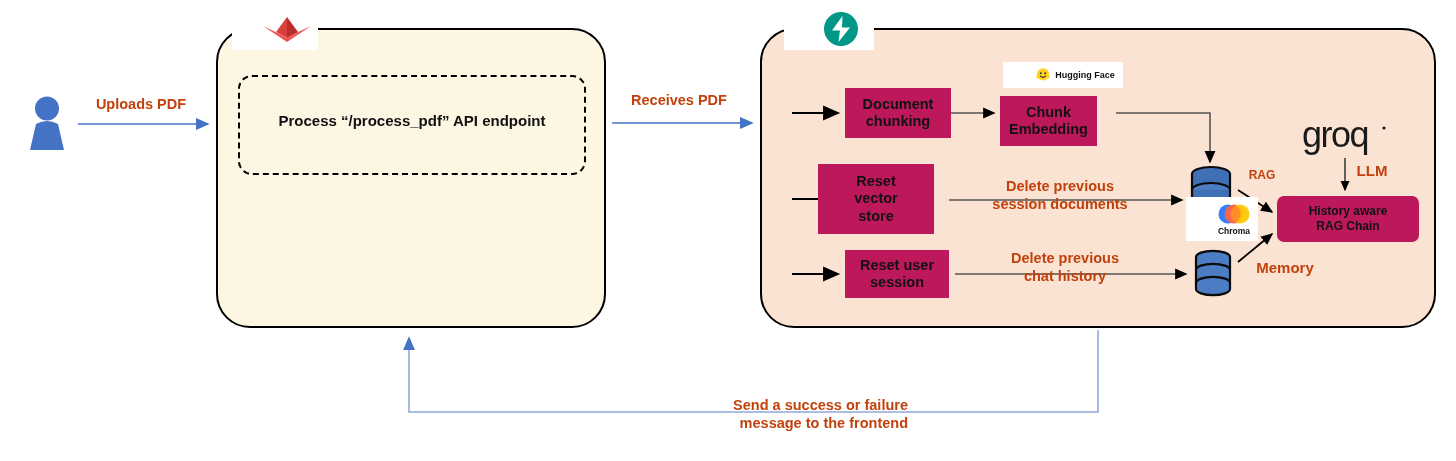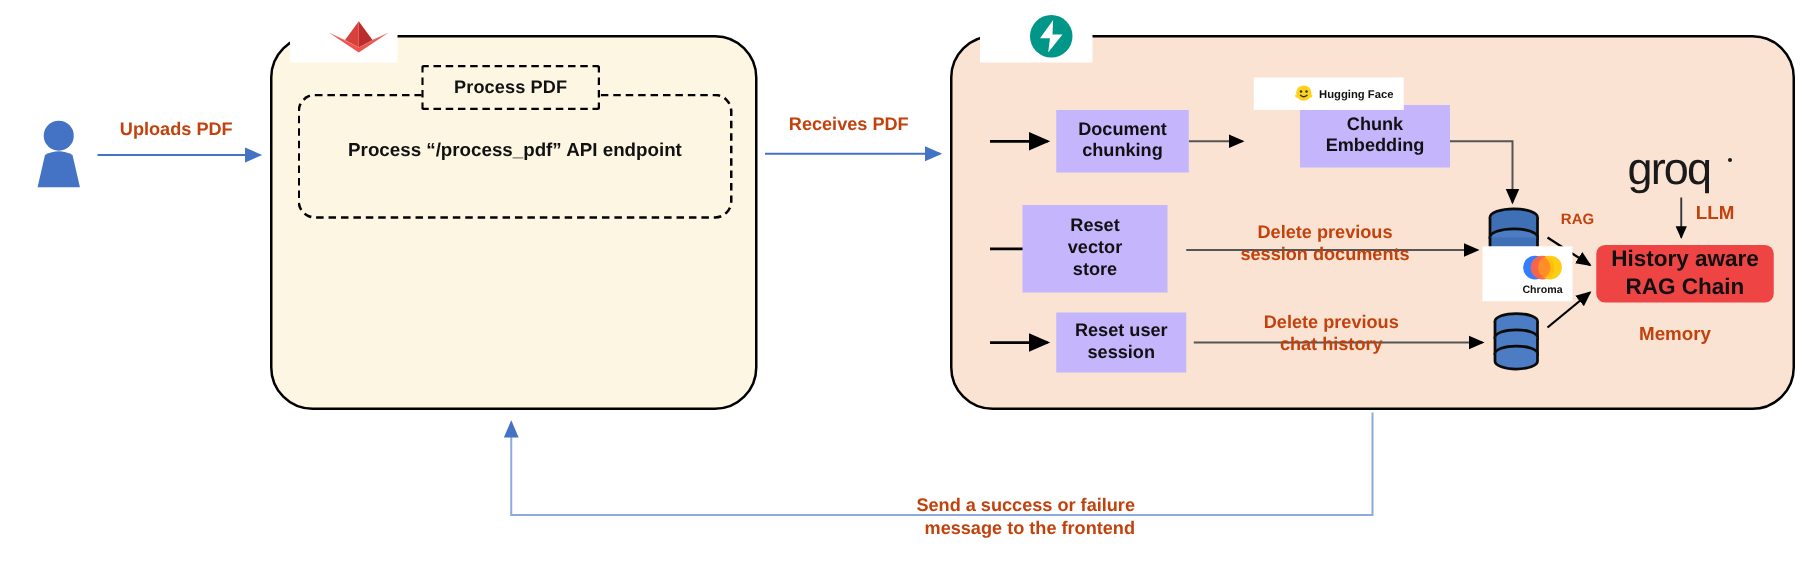--- a/index.html
+++ b/index.html
@@ -75,48 +75,48 @@
     line-height: 1.22;
     text-align: center;
     white-space: pre-line;
   }
   #uploads-pdf-label { left: 78px; top: 96px; width: 126px; }
   #receives-pdf-label { left: 612px; top: 92px; width: 134px; }
   #delete-docs-label { left: 975px; top: 178px; width: 170px; }
   #delete-chat-label { left: 985px; top: 250px; width: 160px; }
   #return-msg-label { left: 628px; top: 397px; width: 280px; text-align: right; }
   #rag-label { left: 1237px; top: 168px; font-size: 12px; font-weight: 700; width: 50px;}
-  #memory-label { left: 1300px; top: 259px; font-size: 15px; font-weight: 700; width: 80px;}
+  #memory-label { left: 1245px; top: 259px; font-size: 15px; font-weight: 700; width: 80px;}
   #llm-label { left: 1352px; top: 162px; font-size: 15px; font-weight: 700; width: 40px;}
 
   
   .proc-box {
     position: absolute;
-    background: #c4b5fd;
+    background: #be185d;
     display: flex; align-items: center; justify-content: center;
     text-align: center;
     font-size: 14.5px; font-weight: 700; color: #111;
     line-height: 1.2;
     white-space: pre-line;
     box-sizing: border-box;
   }
   #box-doc-chunking { left: 845px; top: 88px; width: 106px; height: 50px; }
-  #box-chunk-embedding { left: 1000px; top: 84px; width: 120px; height: 50px; margin-left: 40px; }
+  #box-chunk-embedding { left: 1000px; top: 96px; width: 97px; height: 50px; }
   #box-reset-vector { left: 818px; top: 164px; width: 116px; height: 70px; }
   #box-reset-session { left: 845px; top: 250px; width: 104px; height: 48px; }
 
   
   #box-rag-chain {
     position: absolute;
     left: 1277px; top: 196px; width: 142px; height: 46px;
-    background: #ef4444;
+    background: #be185d;
     border-radius: 7px;
     display: flex; align-items: center; justify-content: center;
     text-align: center;
-    font-size: 18px; font-weight: 700; color: #111;
+    font-size: 12px; font-weight: 700; color: #111;
     line-height: 1.22;
     white-space: pre-line;
     box-sizing: border-box;
   }
 
   
   .logo-chip {
     position: absolute;
     background: #ffffff;
     display: flex; align-items: center; justify-content: center; padding-left: 24px;
@@ -189,23 +189,20 @@
 
   <svg class="abs" id="person-icon" viewBox="0 0 46 54">
     <circle cx="23" cy="12.5" r="12" fill="#4472c4"></circle>
     <path d="M6,54 L12,28 Q23,22 34,28 L40,54 Z" fill="#4472c4"></path>
   </svg>
 
   <div class="edge-label" id="uploads-pdf-label">Uploads PDF</div>
 
   <div class="dashed-box" id="process-pdf-group"></div>
 
-  <div class="dashed-box" id="process-pdf-tab">
-    <span id="process-pdf-tab-label">Process PDF</span>
-  </div>
 
   <div id="invoke-endpoint-label">Process “/process_pdf” API endpoint</div>
 
   <div class="logo-chip" id="streamlit-logo">
     <svg width="52" height="32" viewBox="0 0 52 32">
       <path d="M26,4 L37,19 L26,25 Z" fill="#bb2d2a"></path>
       <path d="M26,4 L15,19 L26,25 Z" fill="#d8403c"></path>
       <path d="M2,13 L26,25 L15,19 Z" fill="#f0564f"></path>
       <path d="M50,13 L26,25 L37,19 Z" fill="#a82724"></path>
       <path d="M2,13 L26,25 L50,13 L26,29 Z" fill="#ef5350"></path>

